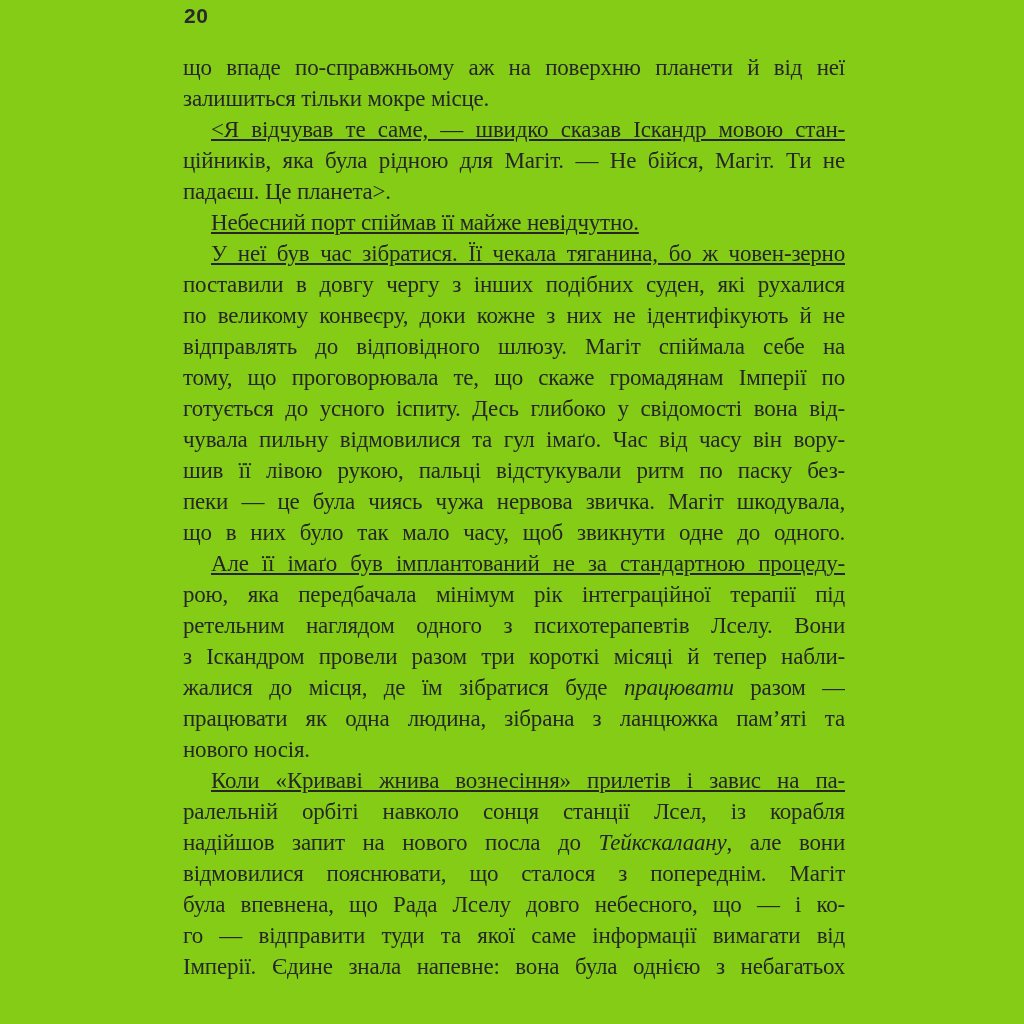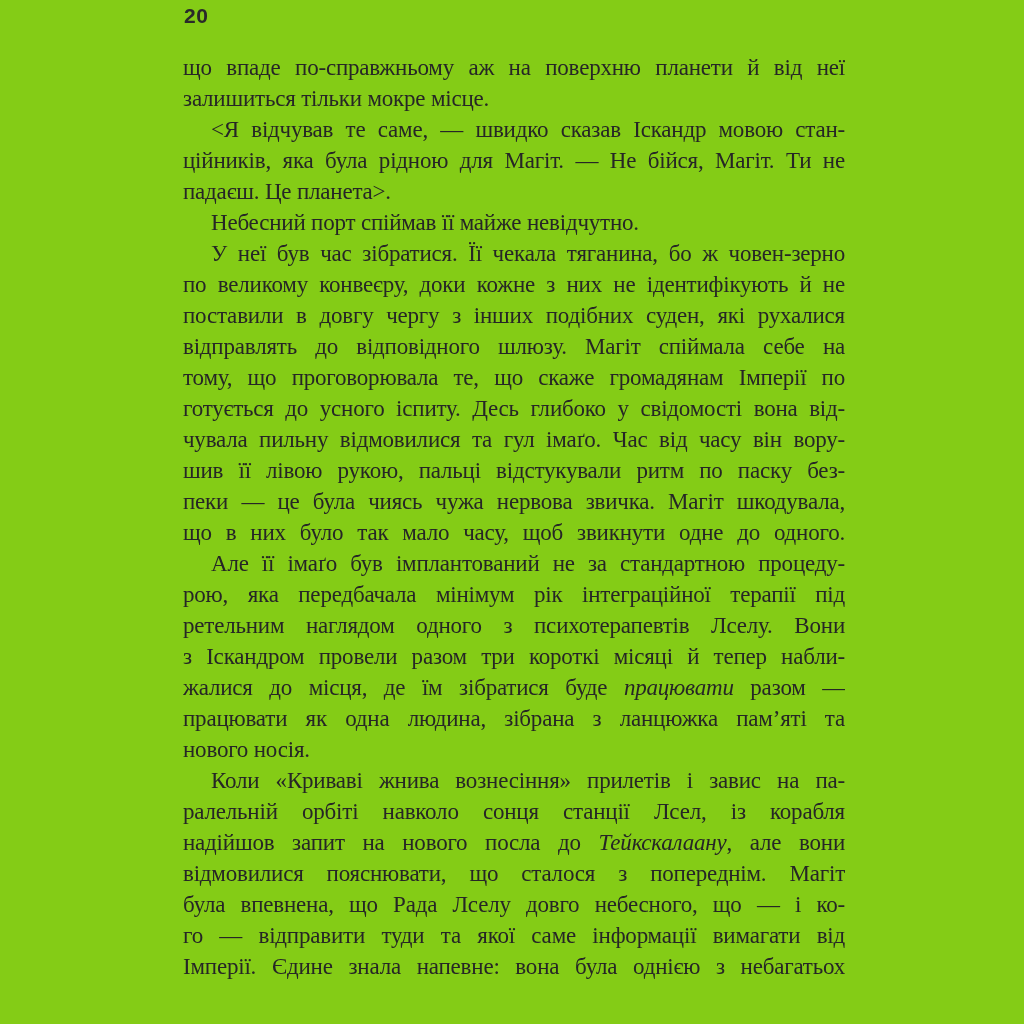--- a/index.html
+++ b/index.html
@@ -32,38 +32,38 @@
     letter-spacing: -0.2px;
   }
   .line {
     height: 31px;
     text-align: justify;
     text-align-last: justify;
     white-space: normal;
     overflow: hidden;
   }
   .line.left { text-align-last: left; }
-  .line.indent { text-indent: 28px; }
+  .line.indent { text-indent: 28px; text-decoration: underline; }
   .line em { font-style: italic; }
 </style>
 </head>
 <body>
 
 <div class="page">
   <div class="page-number">20</div>
   <div class="text-block">
       <div class="line"><span>що впаде по-справжньому аж на поверхню планети й від неї</span></div>
       <div class="line left"><span>залишиться тільки мокре місце.</span></div>
       <div class="line indent"><span>&lt;Я відчував те саме, — швидко сказав Іскандр мовою стан-</span></div>
       <div class="line"><span>ційників, яка була рідною для Магіт. — Не бійся, Магіт. Ти не</span></div>
       <div class="line left"><span>падаєш. Це планета&gt;.</span></div>
       <div class="line indent left"><span>Небесний порт спіймав її майже невідчутно.</span></div>
       <div class="line indent"><span>У неї був час зібратися. Її чекала тяганина, бо ж човен-зерно</span></div>
+      <div class="line"><span>поставили в довгу чергу з інших подібних суден, які рухалися</span></div>
       <div class="line"><span>по великому конвеєру, доки кожне з них не ідентифікують й не</span></div>
-      <div class="line"><span>поставили в довгу чергу з інших подібних суден, які рухалися</span></div>
       <div class="line"><span>відправлять до відповідного шлюзу. Магіт спіймала себе на</span></div>
       <div class="line"><span>тому, що проговорювала те, що скаже громадянам Імперії по</span></div>
       <div class="line"><span>готується до усного іспиту. Десь глибоко у свідомості вона від-</span></div>
       <div class="line"><span>чувала пильну відмовилися та гул імаґо. Час від часу він вору-</span></div>
       <div class="line"><span>шив її лівою рукою, пальці відстукували ритм по паску без-</span></div>
       <div class="line"><span>пеки — це була чиясь чужа нервова звичка. Магіт шкодувала,</span></div>
       <div class="line"><span>що в них було так мало часу, щоб звикнути одне до одного.</span></div>
       <div class="line indent"><span>Але її імаґо був імплантований не за стандартною процеду-</span></div>
       <div class="line"><span>рою, яка передбачала мінімум рік інтеграційної терапії під</span></div>
       <div class="line"><span>ретельним наглядом одного з психотерапевтів Лселу. Вони</span></div>

